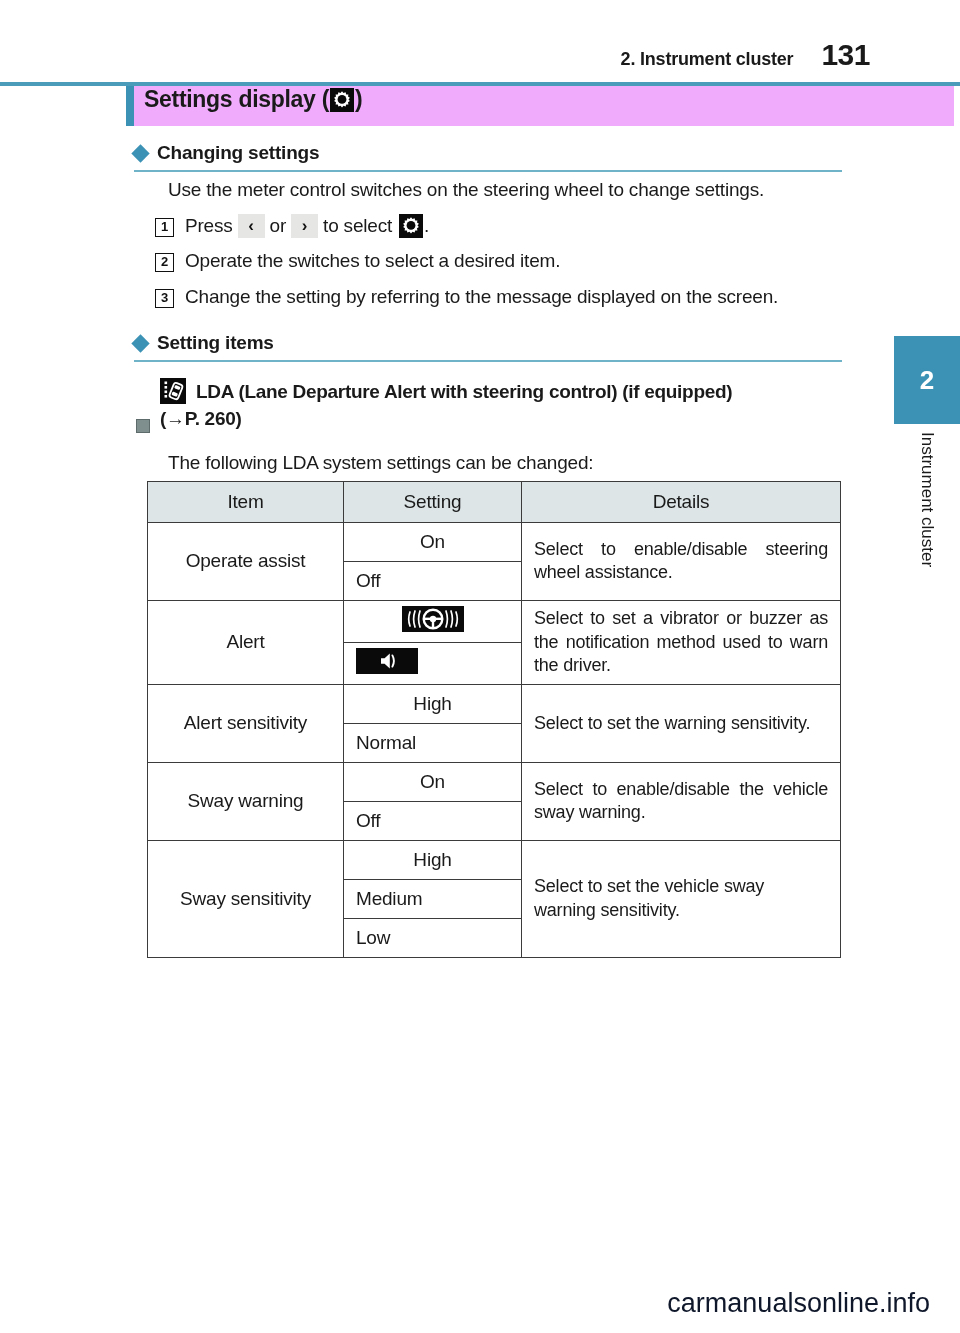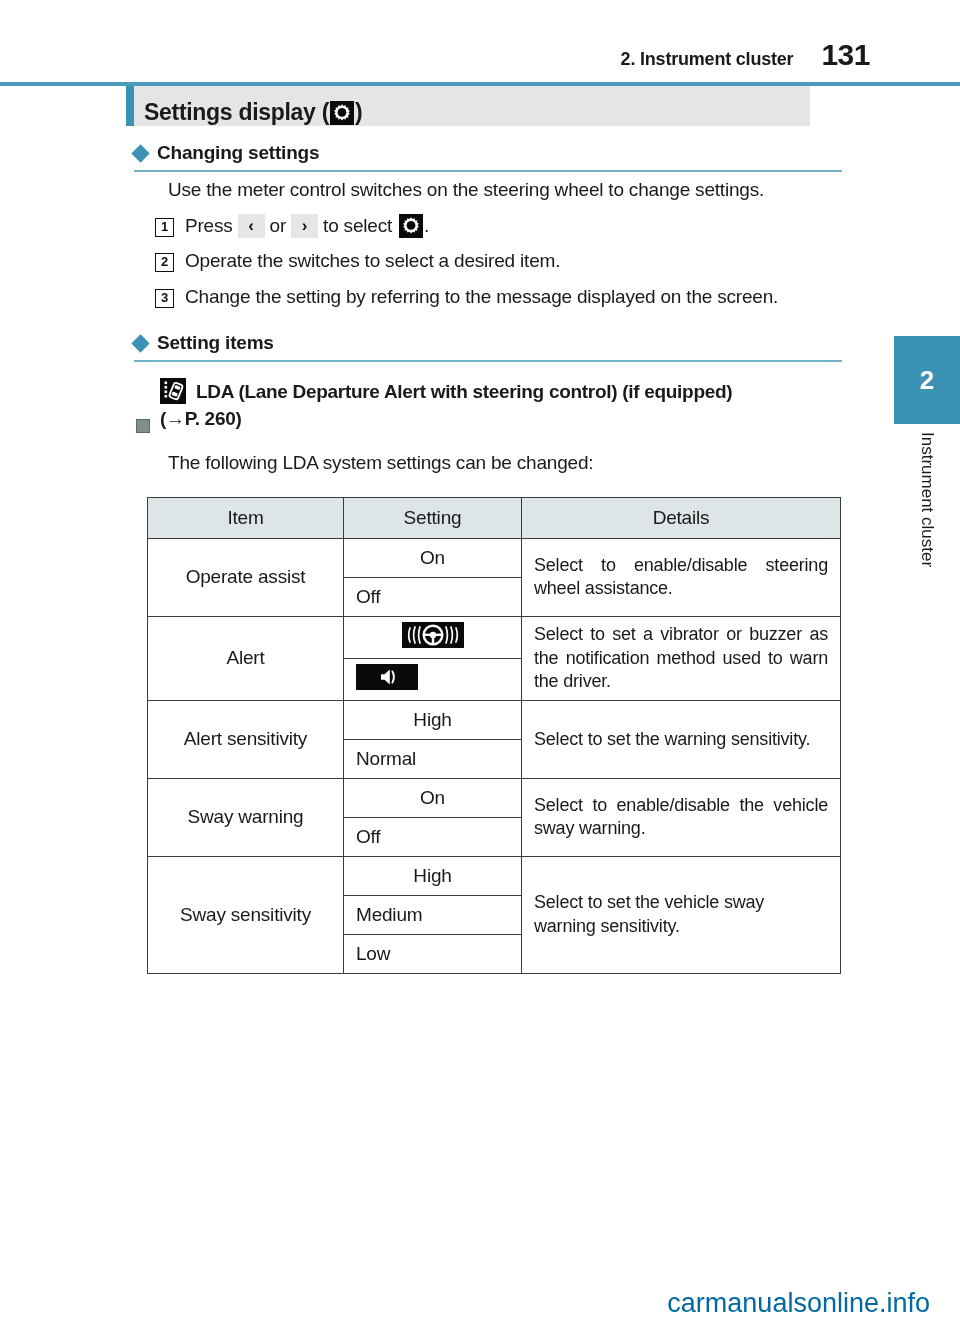--- a/index.html
+++ b/index.html
@@ -89,25 +89,25 @@
   
   .content {
     position: absolute;
     left: 0; top: 86px;
     width: 880px;
   }
 
   
   .title-band {
     margin-left: 126px;
-    width: 684px;
+    width: 828px;
     height: 40px;
-    background: #e5e5e5;
-    display: flex;
-    align-items: flex-end;
+    background: #f0abfc;
+    display: flex;
+    align-items: flex-start;
     position: relative;
   }
   .title-band::before {
     content: "";
     position: absolute;
     left: 0; top: 0;
     width: 8px; height: 100%;
     background: #3b92b4;
   }
   .title-band-text {
@@ -242,21 +242,21 @@
     vertical-align: -6px;
     margin-right: 5px;
   }
   .lda-box svg { position: absolute; left: 0; top: 0; }
   .ref-line { font-weight: bold; }
 
   
   .tbl-wrap {
     margin-left: 147px;
     width: 693px;
-    margin-top: 20px;
+    margin-top: 4px;
   }
   table.settings {
     border-collapse: collapse;
     width: 693px;
     table-layout: fixed;
   }
   table.settings col.c-item { width: 196px; }
   table.settings col.c-set  { width: 178px; }
   table.settings col.c-det  { width: 319px; }
 
@@ -310,21 +310,21 @@
   .icon-chip.vib { width: 62px; height: 26px; }
   .icon-chip.buz { width: 62px; height: 26px; }
   .icon-chip svg { position: absolute; left: 0; top: 0; }
 
   
   .watermark {
     position: absolute;
     right: 30px;
     bottom: 14px;
     font-size: 27px;
-    color: #0369a1;
+    color: #0f172a;
     letter-spacing: 0px;
     font-family: "Liberation Sans", sans-serif;
   }
 </style>
 </head>
 <body>
 
 <div class="page-header">
   <div class="header-inner">
     <span class="header-section">2. Instrument cluster</span>

